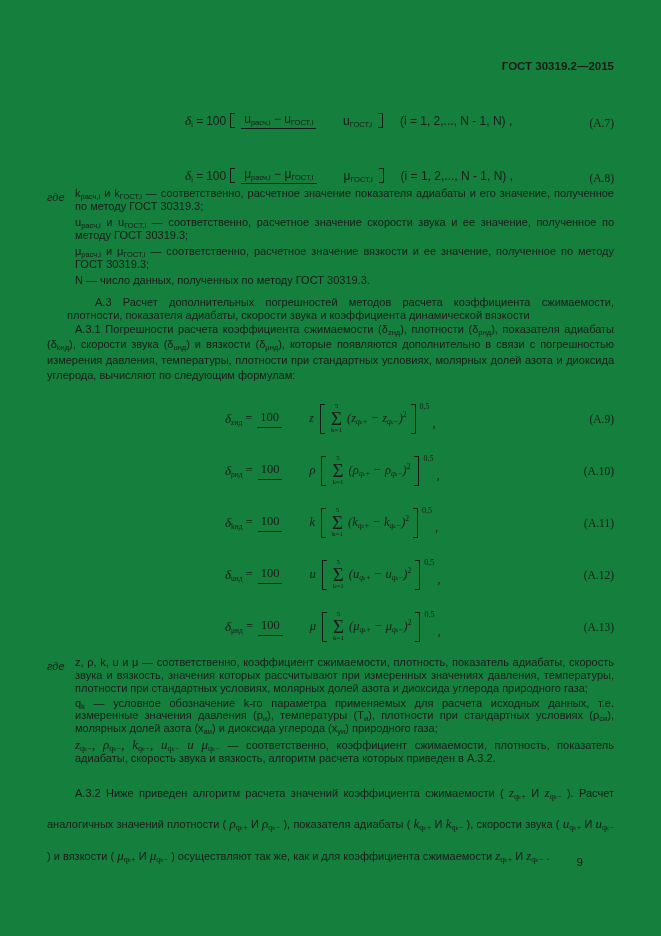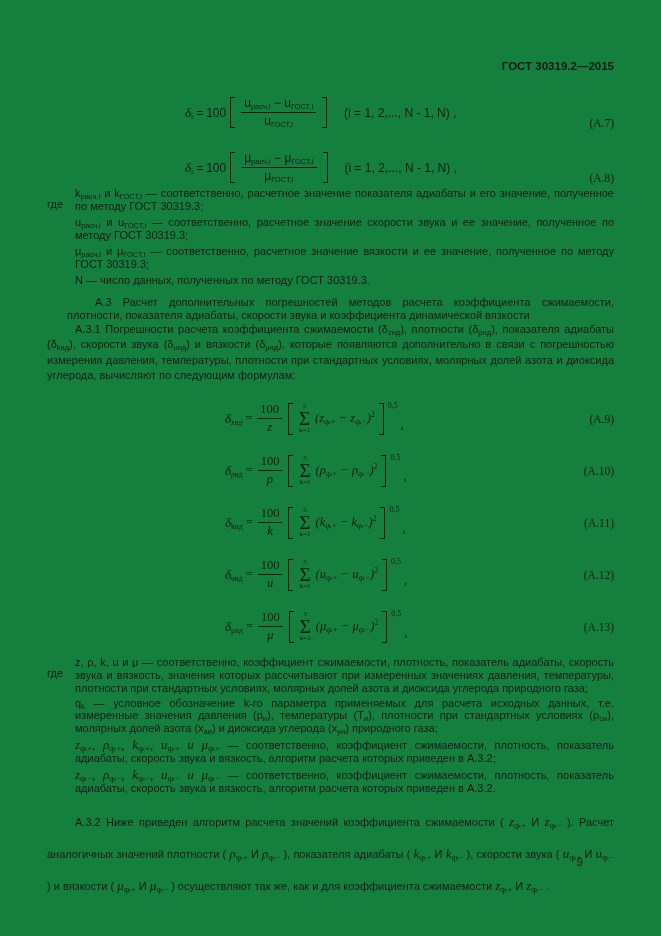--- a/index.html
+++ b/index.html
@@ -13,39 +13,39 @@
   .ft:first-child{margin-top:10px;}
   .fs{padding-left:178px;min-height:43px;margin-top:9px;}
   .fs.first{margin-top:14px;}
   .f-core{display:inline-flex;align-items:center;gap:3px;}
   .ft .f-core{font-family:"Liberation Sans",sans-serif;font-size:12px;}
   .fs .f-core{font-family:"Liberation Serif","DejaVu Serif",serif;font-size:12.5px;}
   .f-lhs{font-family:"Liberation Serif","DejaVu Serif",serif;font-style:italic;font-size:13px;}
   .f-lhs sub{font-style:normal;}
   sub{font-size:7.5px;vertical-align:-2px;line-height:0;}
   sup{font-size:7.5px;vertical-align:5px;line-height:0;}
-  .frac{display:inline-flex;flex-direction:column;align-items:center;margin:0 2px;line-height:1.25;}
+  .frac{display:inline-flex;flex-direction:row;align-items:center;margin:0 2px;line-height:1.25;gap:27px;}
   .frac .fnum{border-bottom:1px solid #1a1a1a;padding:0 3px 1px 3px;}
   .frac .fden{padding-top:1px;}
   .fs .fden{font-style:italic;}
   .sqb{align-self:stretch;width:4px;margin:1px 1px;}
   .sqb-l{border-left:1.2px solid #1a1a1a;border-top:1.2px solid #1a1a1a;border-bottom:1.2px solid #1a1a1a;}
   .sqb-r{border-right:1.2px solid #1a1a1a;border-top:1.2px solid #1a1a1a;border-bottom:1.2px solid #1a1a1a;}
   .sum{display:inline-flex;flex-direction:column;align-items:center;margin:0 2px;line-height:1;}
   .sum .slim{font-size:7px;line-height:1.1;font-style:normal;}
   .sum .ssig{font-size:19px;line-height:0.9;}
   .f-inner{font-style:italic;}
   .f-inner sup{font-style:normal;}
   .f-exp{align-self:flex-start;font-size:8px;margin-top:-1px;}
   .f-tail{align-self:flex-end;margin-bottom:4px;}
   .f-range{margin-left:13px;}
   .f-label{margin-left:auto;font-family:Liberation Serif, serif;font-size:11.5px;}
   
   .where{position:relative;padding-left:28px;margin-top:3px;}
-  .where .lead{position:absolute;left:0;top:11px;}
+  .where .lead{position:absolute;left:0;top:4px;font-style:italic;}
   .witem{text-align:justify;line-height:1.18;margin-bottom:3px;}
   .where2{margin-top:8px;}
   .where2 .witem{line-height:1.16;margin-bottom:2px;}
   
   .para{margin:0;text-indent:28px;text-align:justify;line-height:1.18;}
   .a3{margin-top:9px;margin-left:20px;}
   .a31{line-height:1.4;}
   .a32{margin-top:12px;line-height:2.45;}
   .math{font-family:"Liberation Serif","DejaVu Serif",serif;font-style:italic;font-size:13px;}
   .math sub{font-style:normal;font-size:8px;font-family:"Liberation Serif","DejaVu Sans",serif;}
@@ -209,21 +209,20 @@
         </span>
         <span class="f-label">(А.13)</span>
       </div>
     </div>
 
   <div class="where where2">
     <span class="lead">где</span>
     <div id="where2-items">
         <div class="witem">z, ρ, k, u и μ — соответственно, коэффициент сжимаемости, плотность, показатель адиабаты, скорость звука и вязкость, значения которых рассчитывают при измеренных значениях давления, температуры, плотности при стандартных условиях, молярных долей азота и диоксида углерода природного газа;</div>
         <div class="witem">q<sub>k</sub> — условное обозначение k-го параметра применяемых для расчета исходных данных, т.е. измеренные значения давления (p<sub>и</sub>), температуры (T<sub>и</sub>), плотности при стандартных условиях (ρ<sub>си</sub>), молярных долей азота (x<sub>аи</sub>) и диоксида углерода (x<sub>уи</sub>) природного газа;</div>
-        <div class="witem"><span class="math">z<sub>qₖ+</sub>, ρ<sub>qₖ+</sub>, k<sub>qₖ+</sub>, u<sub>qₖ+</sub> и μ<sub>qₖ+</sub></span> — соответственно, коэффициент сжимаемости, плотность, показатель адиабаты, скорость звука и вязкость, алгоритм расчета которых приведен в А.3.2;</div>
         <div class="witem"><span class="math">z<sub>qₖ−</sub>, ρ<sub>qₖ−</sub>, k<sub>qₖ−</sub>, u<sub>qₖ−</sub> и μ<sub>qₖ−</sub></span> — соответственно, коэффициент сжимаемости, плотность, показатель адиабаты, скорость звука и вязкость, алгоритм расчета которых приведен в А.3.2.</div>
       </div>
   </div>
 
   <p class="para a32">А.3.2 Ниже приведен алгоритм расчета значений коэффициента сжимаемости ( <span class="math">z<sub>qₖ+</sub></span> И <span class="math">z<sub>qₖ−</sub></span> ). Расчет аналогичных значений плотности ( <span class="math">ρ<sub>qₖ+</sub></span> И <span class="math">ρ<sub>qₖ−</sub></span> ), показателя адиабаты ( <span class="math">k<sub>qₖ+</sub></span> И <span class="math">k<sub>qₖ−</sub></span> ), скорости звука ( <span class="math">u<sub>qₖ+</sub></span> И <span class="math">u<sub>qₖ−</sub></span> ) и вязкости ( <span class="math">μ<sub>qₖ+</sub></span> И <span class="math">μ<sub>qₖ−</sub></span> ) осуществляют так же, как и для коэффициента сжимаемости <span class="math">z<sub>qₖ+</sub></span> И <span class="math">z<sub>qₖ−</sub></span> .</p>
 
   <div class="pageno">9</div>
 </div>
 
 </body></html>

